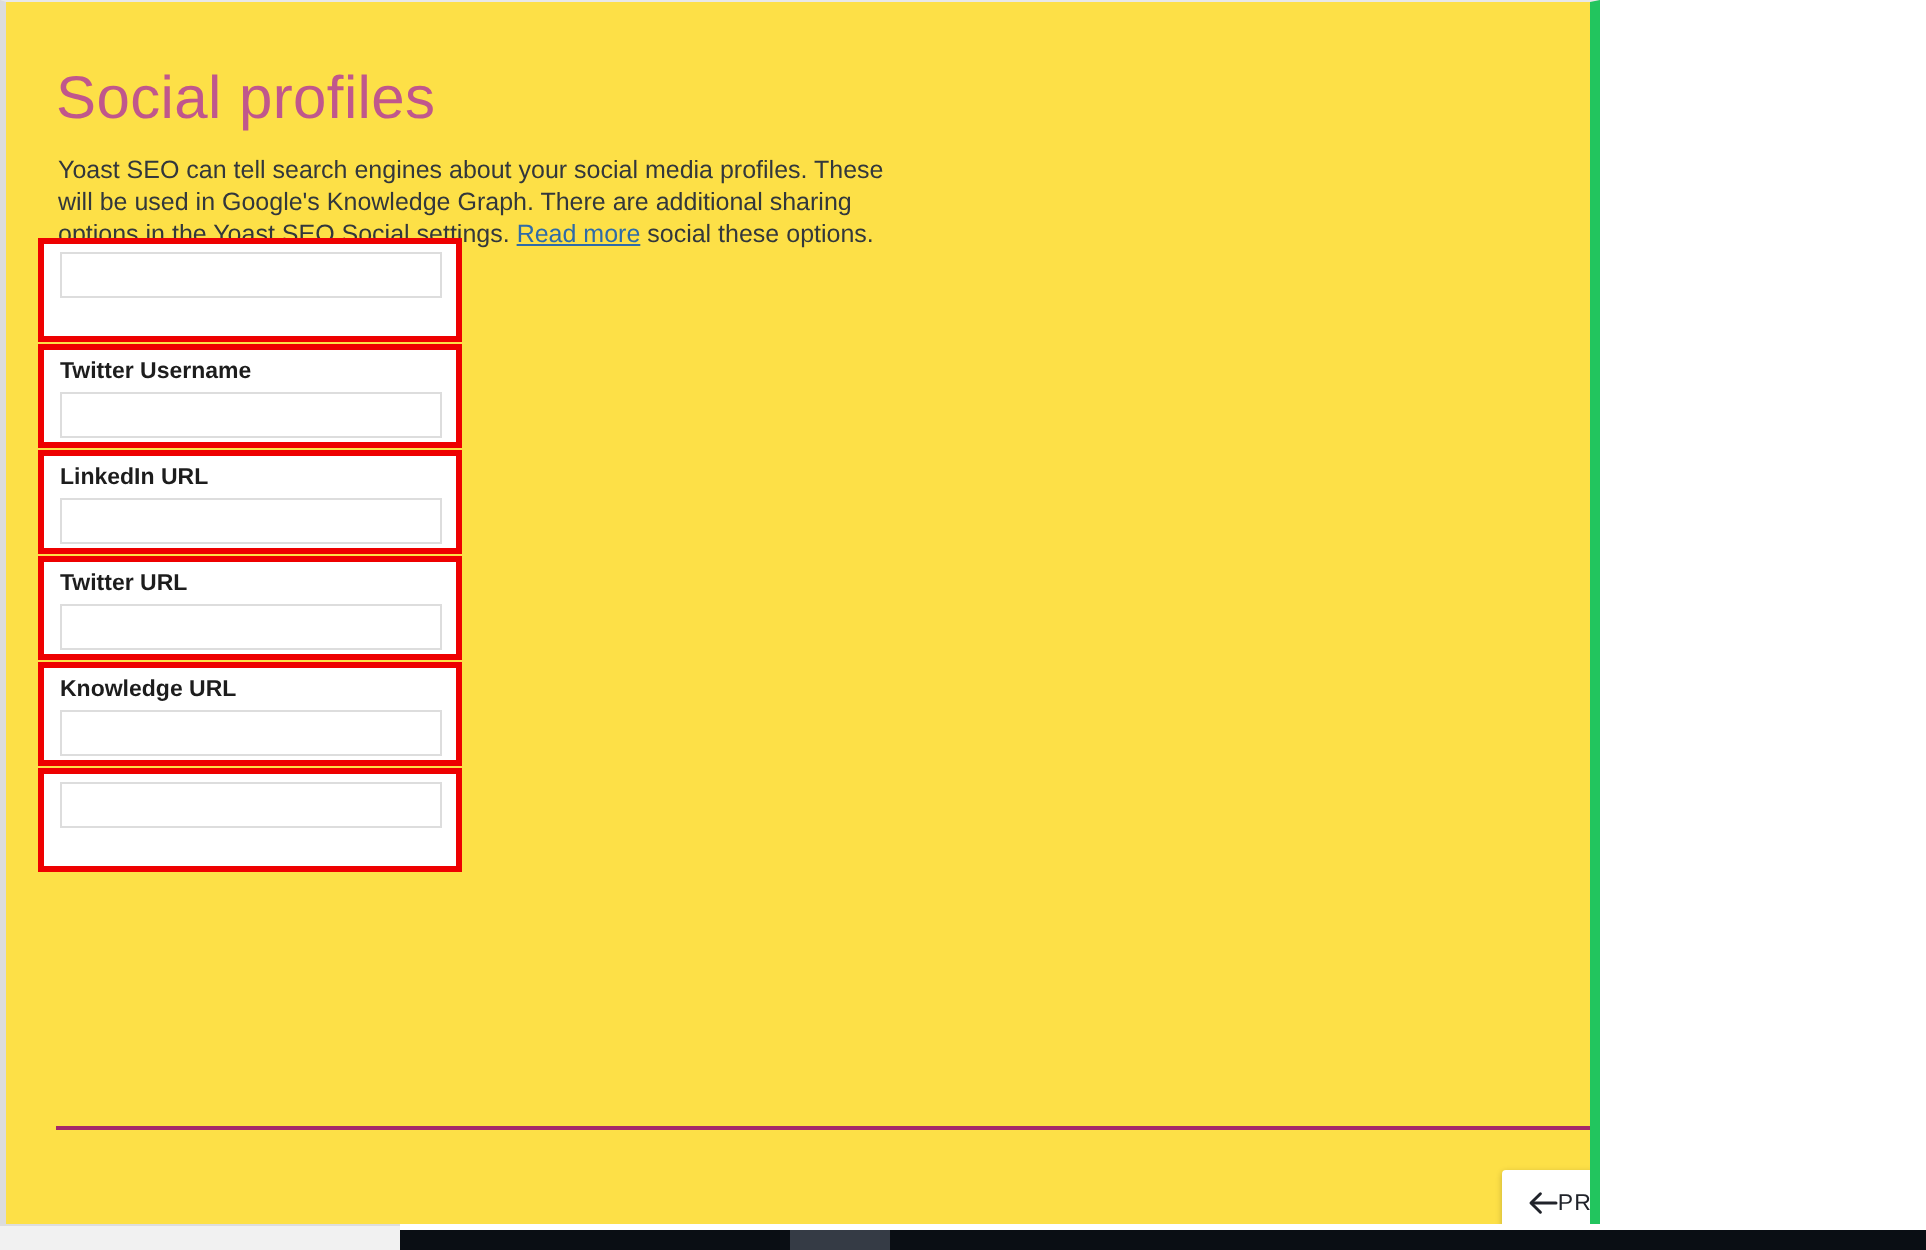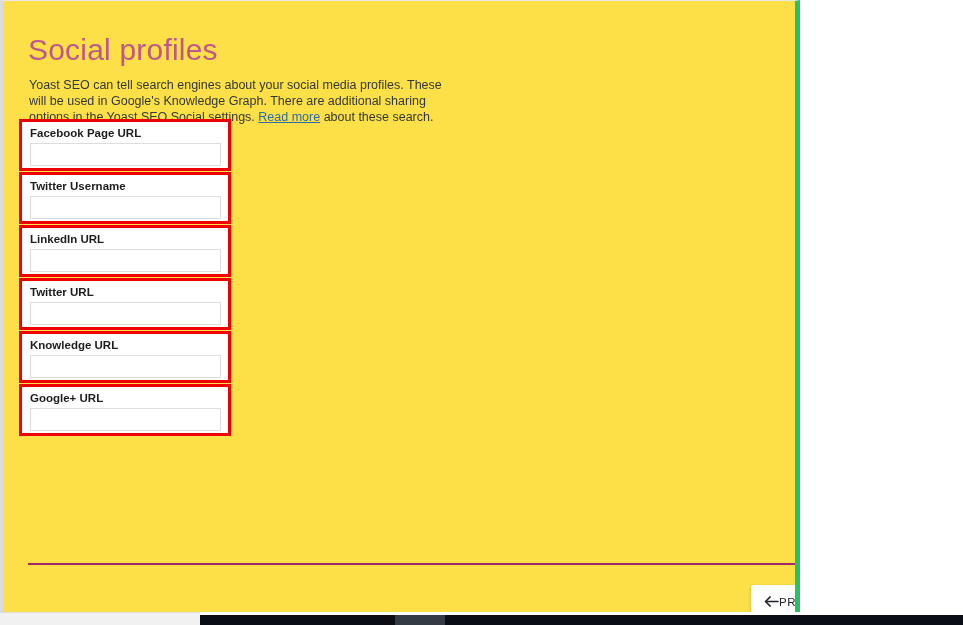--- a/index.html
+++ b/index.html
@@ -220,27 +220,26 @@
 </head>
 <body>
 
 <div id="screen">
 
   <div class="content-panel">
 
     <h1 class="page-title">Social profiles</h1>
 
     <p class="description">
-      <span>Yoast SEO can tell search engines about your social media profiles. These will be used in Google's Knowledge Graph. There are additional sharing options in the Yoast SEO Social settings. </span><a href="#" class="read-more">Read more</a><span> about these search.</span>
+      <span>Yoast SEO can tell search engines about your social media profiles. These will be used in Google's Knowledge Graph. There are additional sharing options in the Yoast SEO Social settings. </span><a href="#" class="read-more">Read more</a><span> social these options.</span>
     </p>
 
     <div class="fields">
 
       <div class="field-box">
-        <label class="field-label">Facebook Page URL</label>
         <input class="field-input" type="text" value="" style="">
       </div>
 
       <div class="field-box">
         <label class="field-label">Twitter Username</label>
         <input class="field-input" type="text" value="" style="">
       </div>
 
 
       <div class="field-box">
@@ -253,21 +252,20 @@
         <input class="field-input" type="text" value="" style="">
       </div>
 
       <div class="field-box">
         <label class="field-label">Knowledge URL</label>
         <input class="field-input" type="text" value="" style="">
       </div>
 
 
       <div class="field-box">
-        <label class="field-label">Google+ URL</label>
         <input class="field-input" type="text" value="" style="">
       </div>
 
     </div>
 
     <div class="divider"></div>
 
     <div class="nav-buttons">
 
       <button class="btn-previous">

